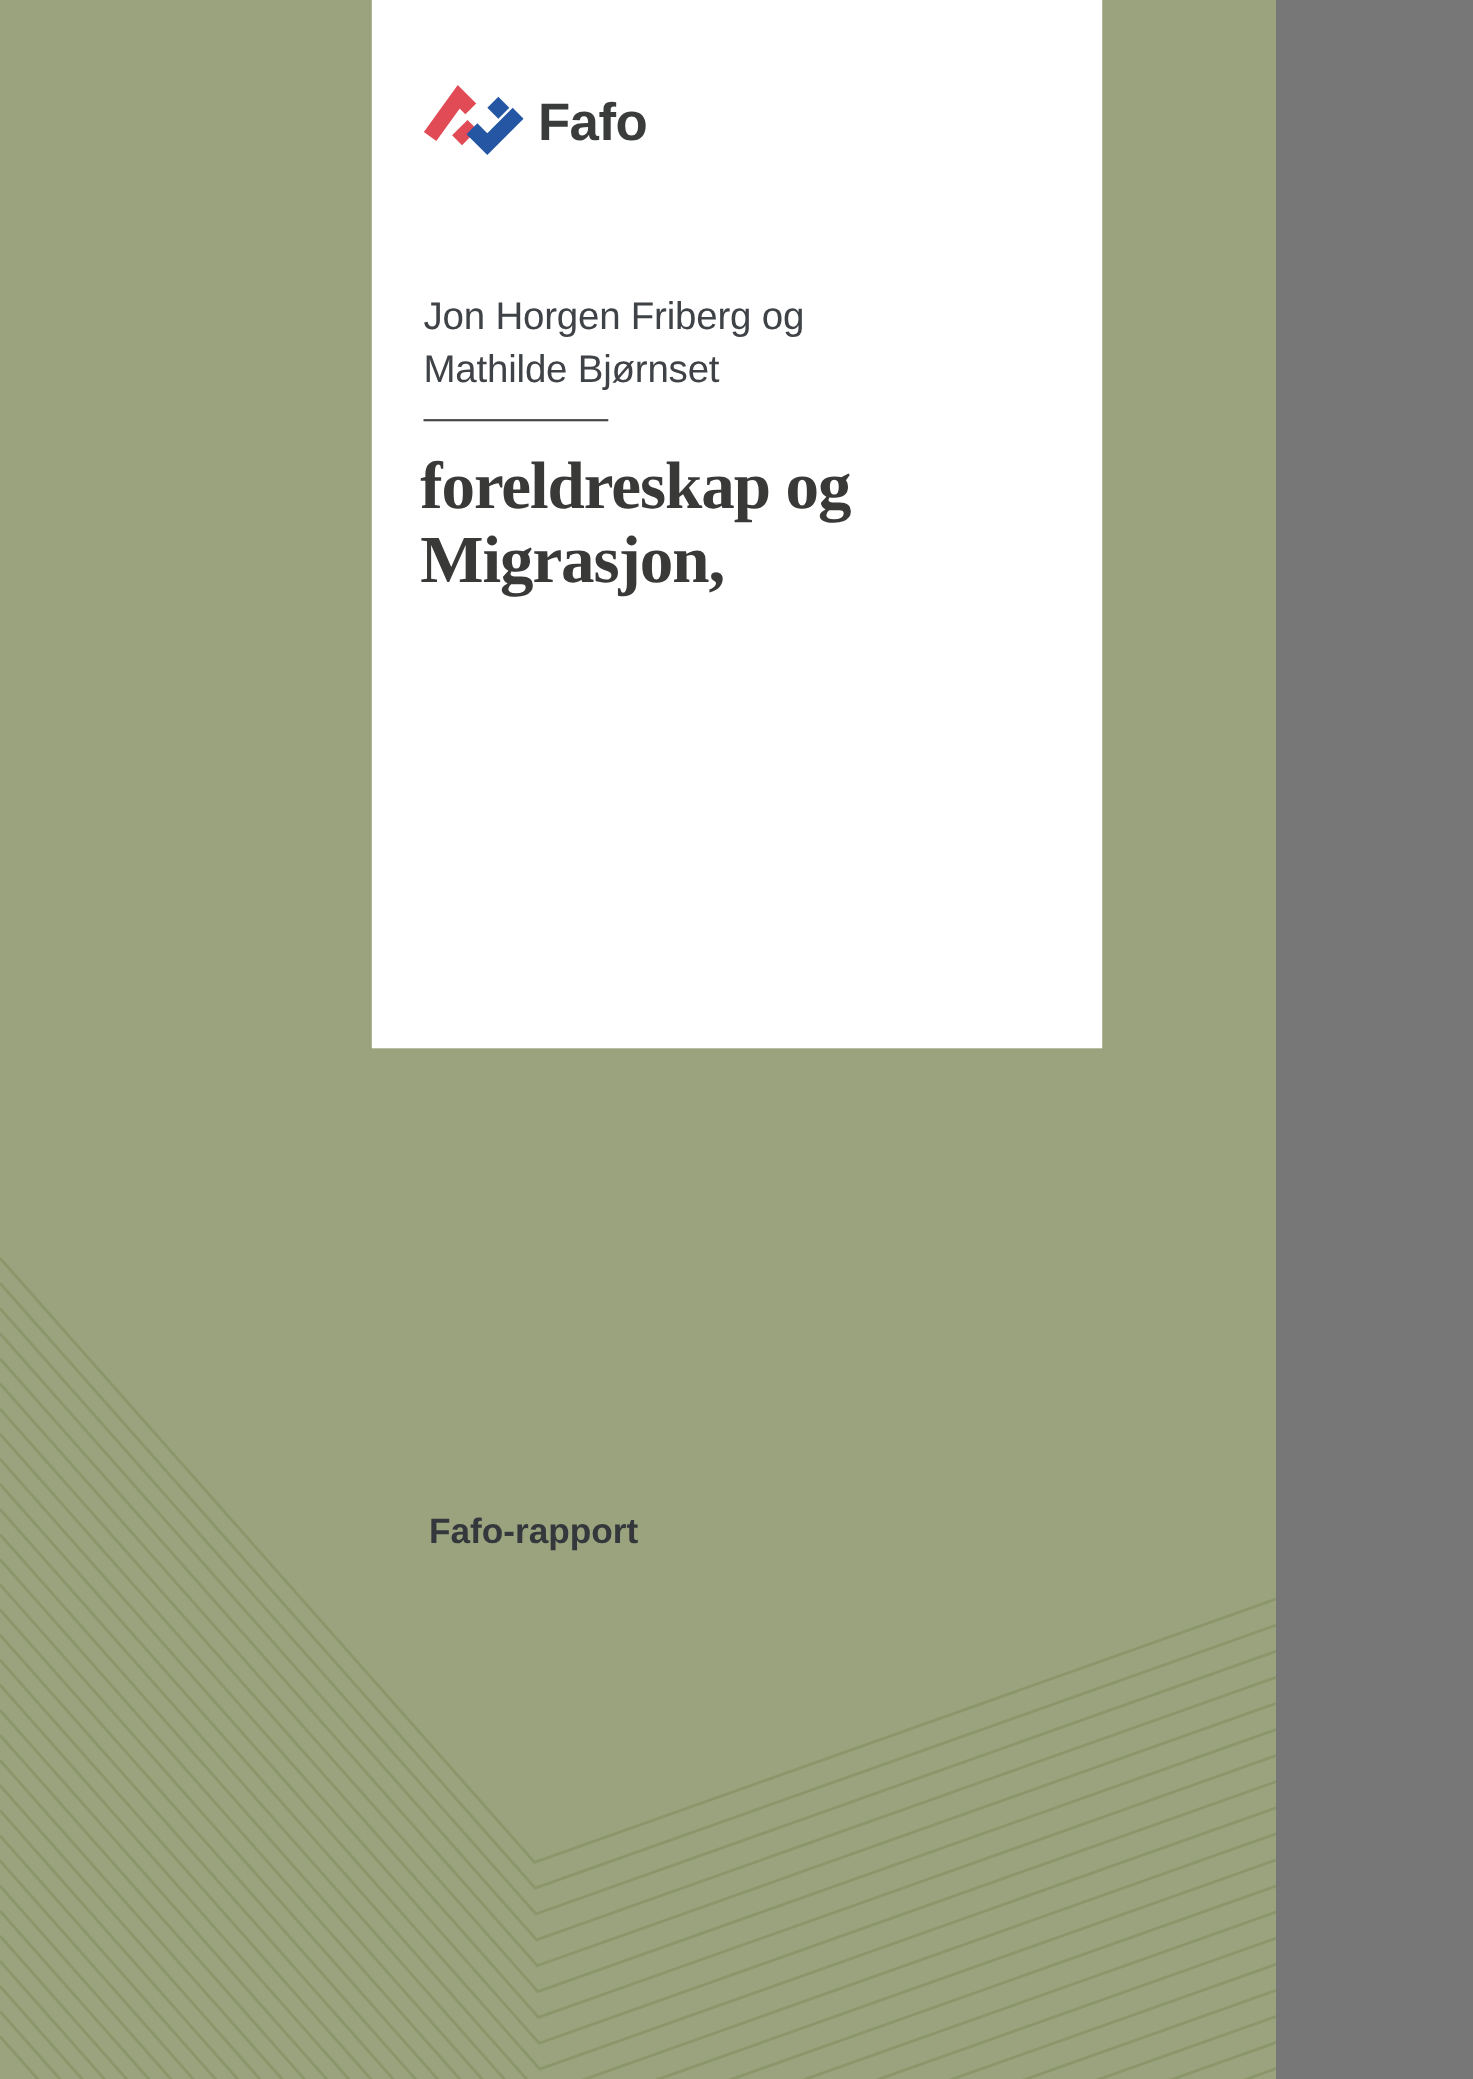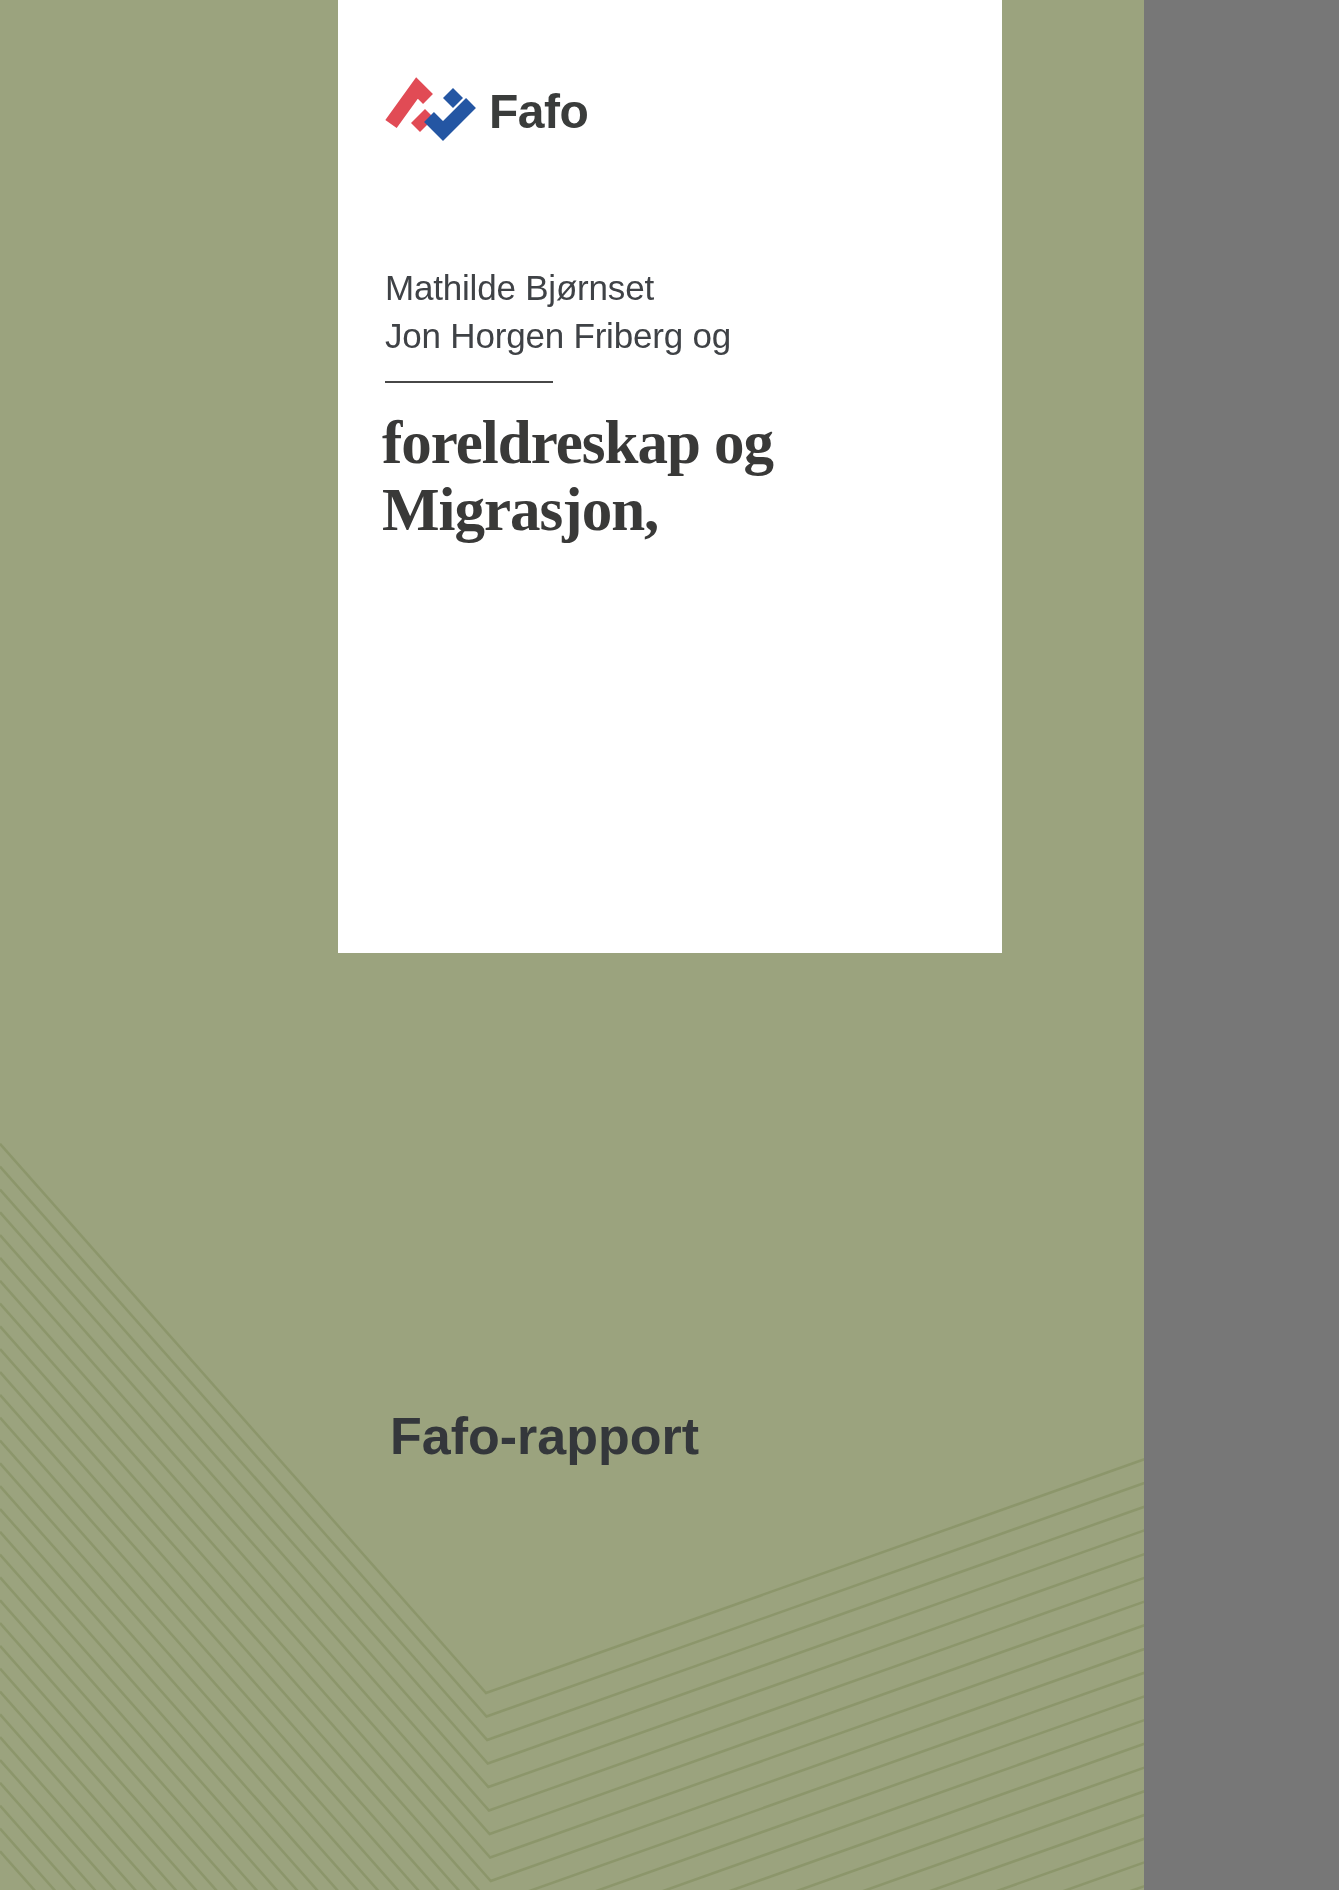--- a/index.html
+++ b/index.html
@@ -2,20 +2,21 @@
 <html><head>
 <meta charset="utf-8">
 <style>
   html,body{margin:0;padding:0;background:#777;}
   .page{
     position:relative;
     width:1144px;height:1890px;
     background:#9ba37e;
     overflow:hidden;
     font-family:"Liberation Sans",sans-serif;
+    padding-left:16px;
   }
   .pattern-svg{position:absolute;left:0;top:0;width:1339px;height:1890px;display:block;}
   .panel{
     position:absolute;left:338px;top:0;width:664px;height:953px;
     background:#ffffff;
   }
   .logo-row{
     position:absolute;left:45px;top:78px;
     display:flex;align-items:center;gap:10px;
   }
@@ -35,21 +36,21 @@
   }
   .report-title{
     position:absolute;left:44px;top:409px;
     font-family:"Liberation Serif",serif;
     font-weight:700;
     font-size:61px;line-height:67px;
     color:#393938;letter-spacing:-1px;
   }
   .footer-block{
     position:absolute;left:390px;top:1367px;
-    font-size:52px;line-height:51px;color:#34373b;margin-top:44px;
+    font-size:32px;line-height:51px;color:#34373b;
   }
   .footer-series{font-weight:700;}
   .footer-number{font-weight:400;}
 </style>
 </head>
 <body>
 
 <div class="page" style="background: rgb(155, 163, 126);">
 
   <svg class="pattern-svg" viewBox="0 0 1339 1890" aria-hidden="true">
@@ -62,22 +63,22 @@
       <svg class="logo-mark" viewBox="0 0 96 68">
         <path d="M8 46 L34 10 L45 21" fill="none" stroke-width="14" stroke-linejoin="miter" stroke-linecap="butt" stroke="#e14b55"></path>
         <polygon points="28,45 42,31 51,40 37,54" fill="#e14b55"></polygon>
         <polygon points="70,10 80,20 70,30 60,20" fill="#2456a3"></polygon>
         <path d="M46 39 L60 53 L88 25" fill="none" stroke-width="14" stroke-linejoin="miter" stroke-linecap="butt" stroke="#2456a3"></path>
       </svg>
       <span class="wordmark">Fafo</span>
     </div>
 
     <div class="authors">
+      <div>Jon Horgen Friberg og</div>
       <div>Mathilde Bjørnset</div>
-      <div>Jon Horgen Friberg og</div>
     </div>
 
     <div class="author-divider"></div>
 
     <div class="report-title">
       <div>foreldreskap og</div>
       <div>Migrasjon,</div>
     </div>
 
   </div>

